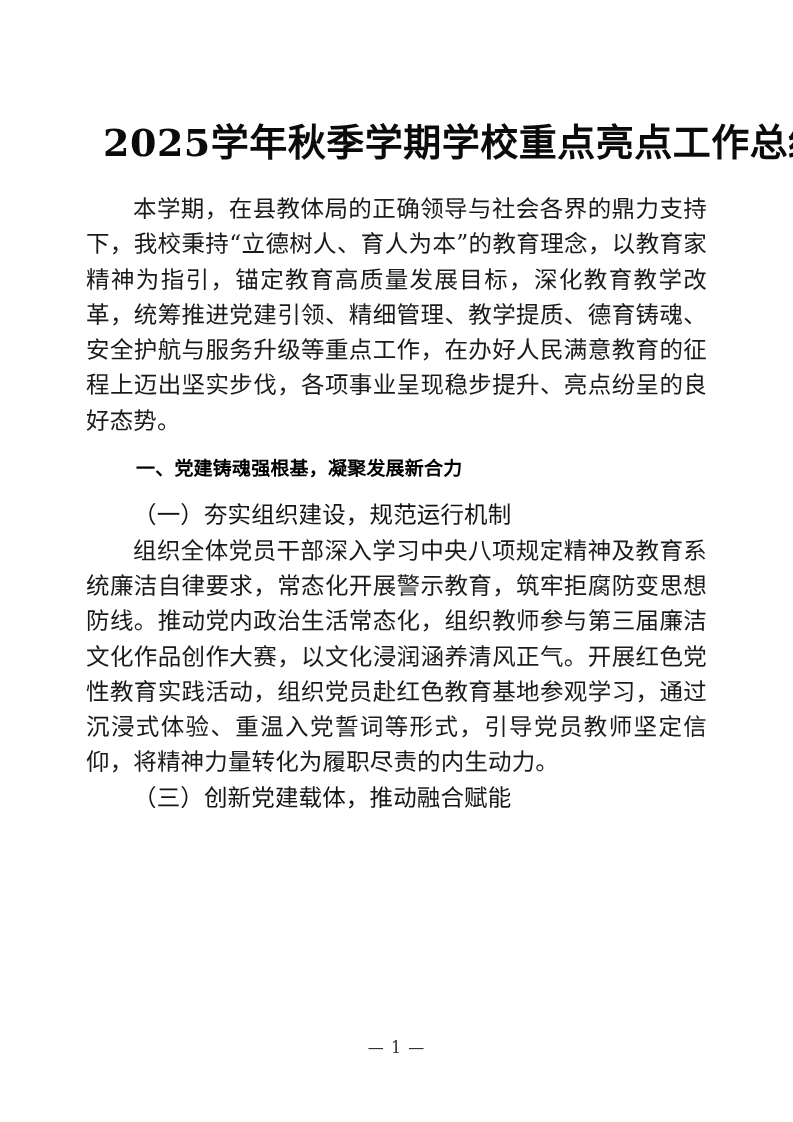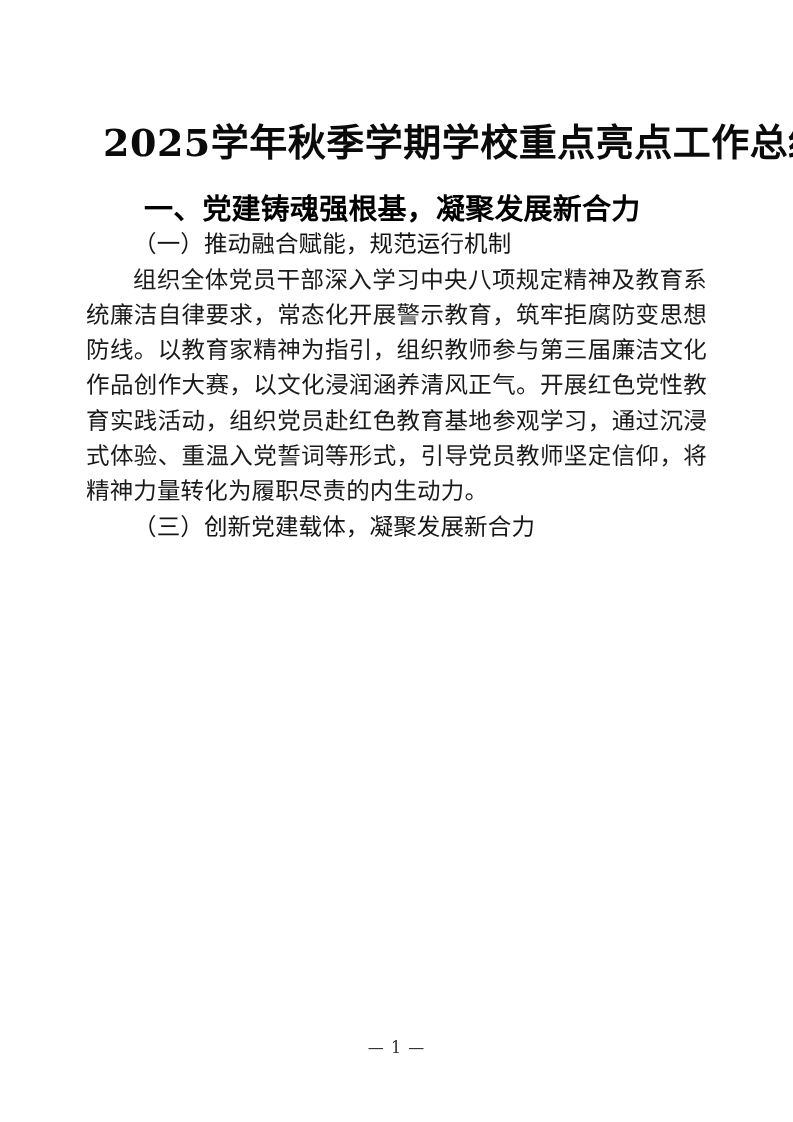--- a/index.html
+++ b/index.html
@@ -66,25 +66,25 @@
     text-align-last: left;
     text-justify: inter-character;
     text-indent: 2em;
     color: #1a1a1a;
     letter-spacing: 0.15px;
     word-break: break-all;
   }
 
   
   p.h1-cn {
-    margin: 0;
+    margin: 12px;
     padding: 0;
     font-family: "DejaVu Sans", "Liberation Sans", sans-serif;
     font-weight: 700;
-    font-size: 29px;
+    font-size: 19px;
     line-height: 35.3px;
     text-indent: 2em;
     color: #000000;
     letter-spacing: 0.2px;
     white-space: nowrap;
   }
 
   
   p.h2-cn {
     margin: 0;
@@ -116,29 +116,30 @@
 <body>
 
 <div class="page">
 
   <div class="content">
 
     <h1 class="doc-title">2025学年秋季学期学校重点亮点工作总结</h1>
 
     <div class="body-flow">
 
+      <p class="para">本学期，在县教体局的正确领导与社会各界的鼎力支持下，我校秉持“立德树人、育人为本”的教育理念，以教育家精神为指引，锚定教育高质量发展目标，深化教育教学改革，统筹推进党建引领、精细管理、教学提质、德育铸魂、安全护航与服务升级等重点工作，在办好人民满意教育的征程上迈出坚实步伐，各项事业呈现稳步提升、亮点纷呈的良好态势。</p>
 
       <p class="h1-cn">一、党建铸魂强根基，凝聚发展新合力</p>
 
-      <p class="h2-cn">（一）推动融合赋能，规范运行机制</p>
+      <p class="h2-cn">（一）夯实组织建设，规范运行机制</p>
 
 
 
-      <p class="para">组织全体党员干部深入学习中央八项规定精神及教育系统廉洁自律要求，常态化开展警示教育，筑牢拒腐防变思想防线。以教育家精神为指引，组织教师参与第三届廉洁文化作品创作大赛，以文化浸润涵养清风正气。开展红色党性教育实践活动，组织党员赴红色教育基地参观学习，通过沉浸式体验、重温入党誓词等形式，引导党员教师坚定信仰，将精神力量转化为履职尽责的内生动力。</p>
+      <p class="para">组织全体党员干部深入学习中央八项规定精神及教育系统廉洁自律要求，常态化开展警示教育，筑牢拒腐防变思想防线。推动党内政治生活常态化，组织教师参与第三届廉洁文化作品创作大赛，以文化浸润涵养清风正气。开展红色党性教育实践活动，组织党员赴红色教育基地参观学习，通过沉浸式体验、重温入党誓词等形式，引导党员教师坚定信仰，将精神力量转化为履职尽责的内生动力。</p>
 
-      <p class="h2-cn">（三）创新党建载体，凝聚发展新合力</p>
+      <p class="h2-cn">（三）创新党建载体，推动融合赋能</p>
 
     </div>
   </div>
 
   <div class="page-footer">— 1 —</div>
 
 </div>
 
 </body></html>

